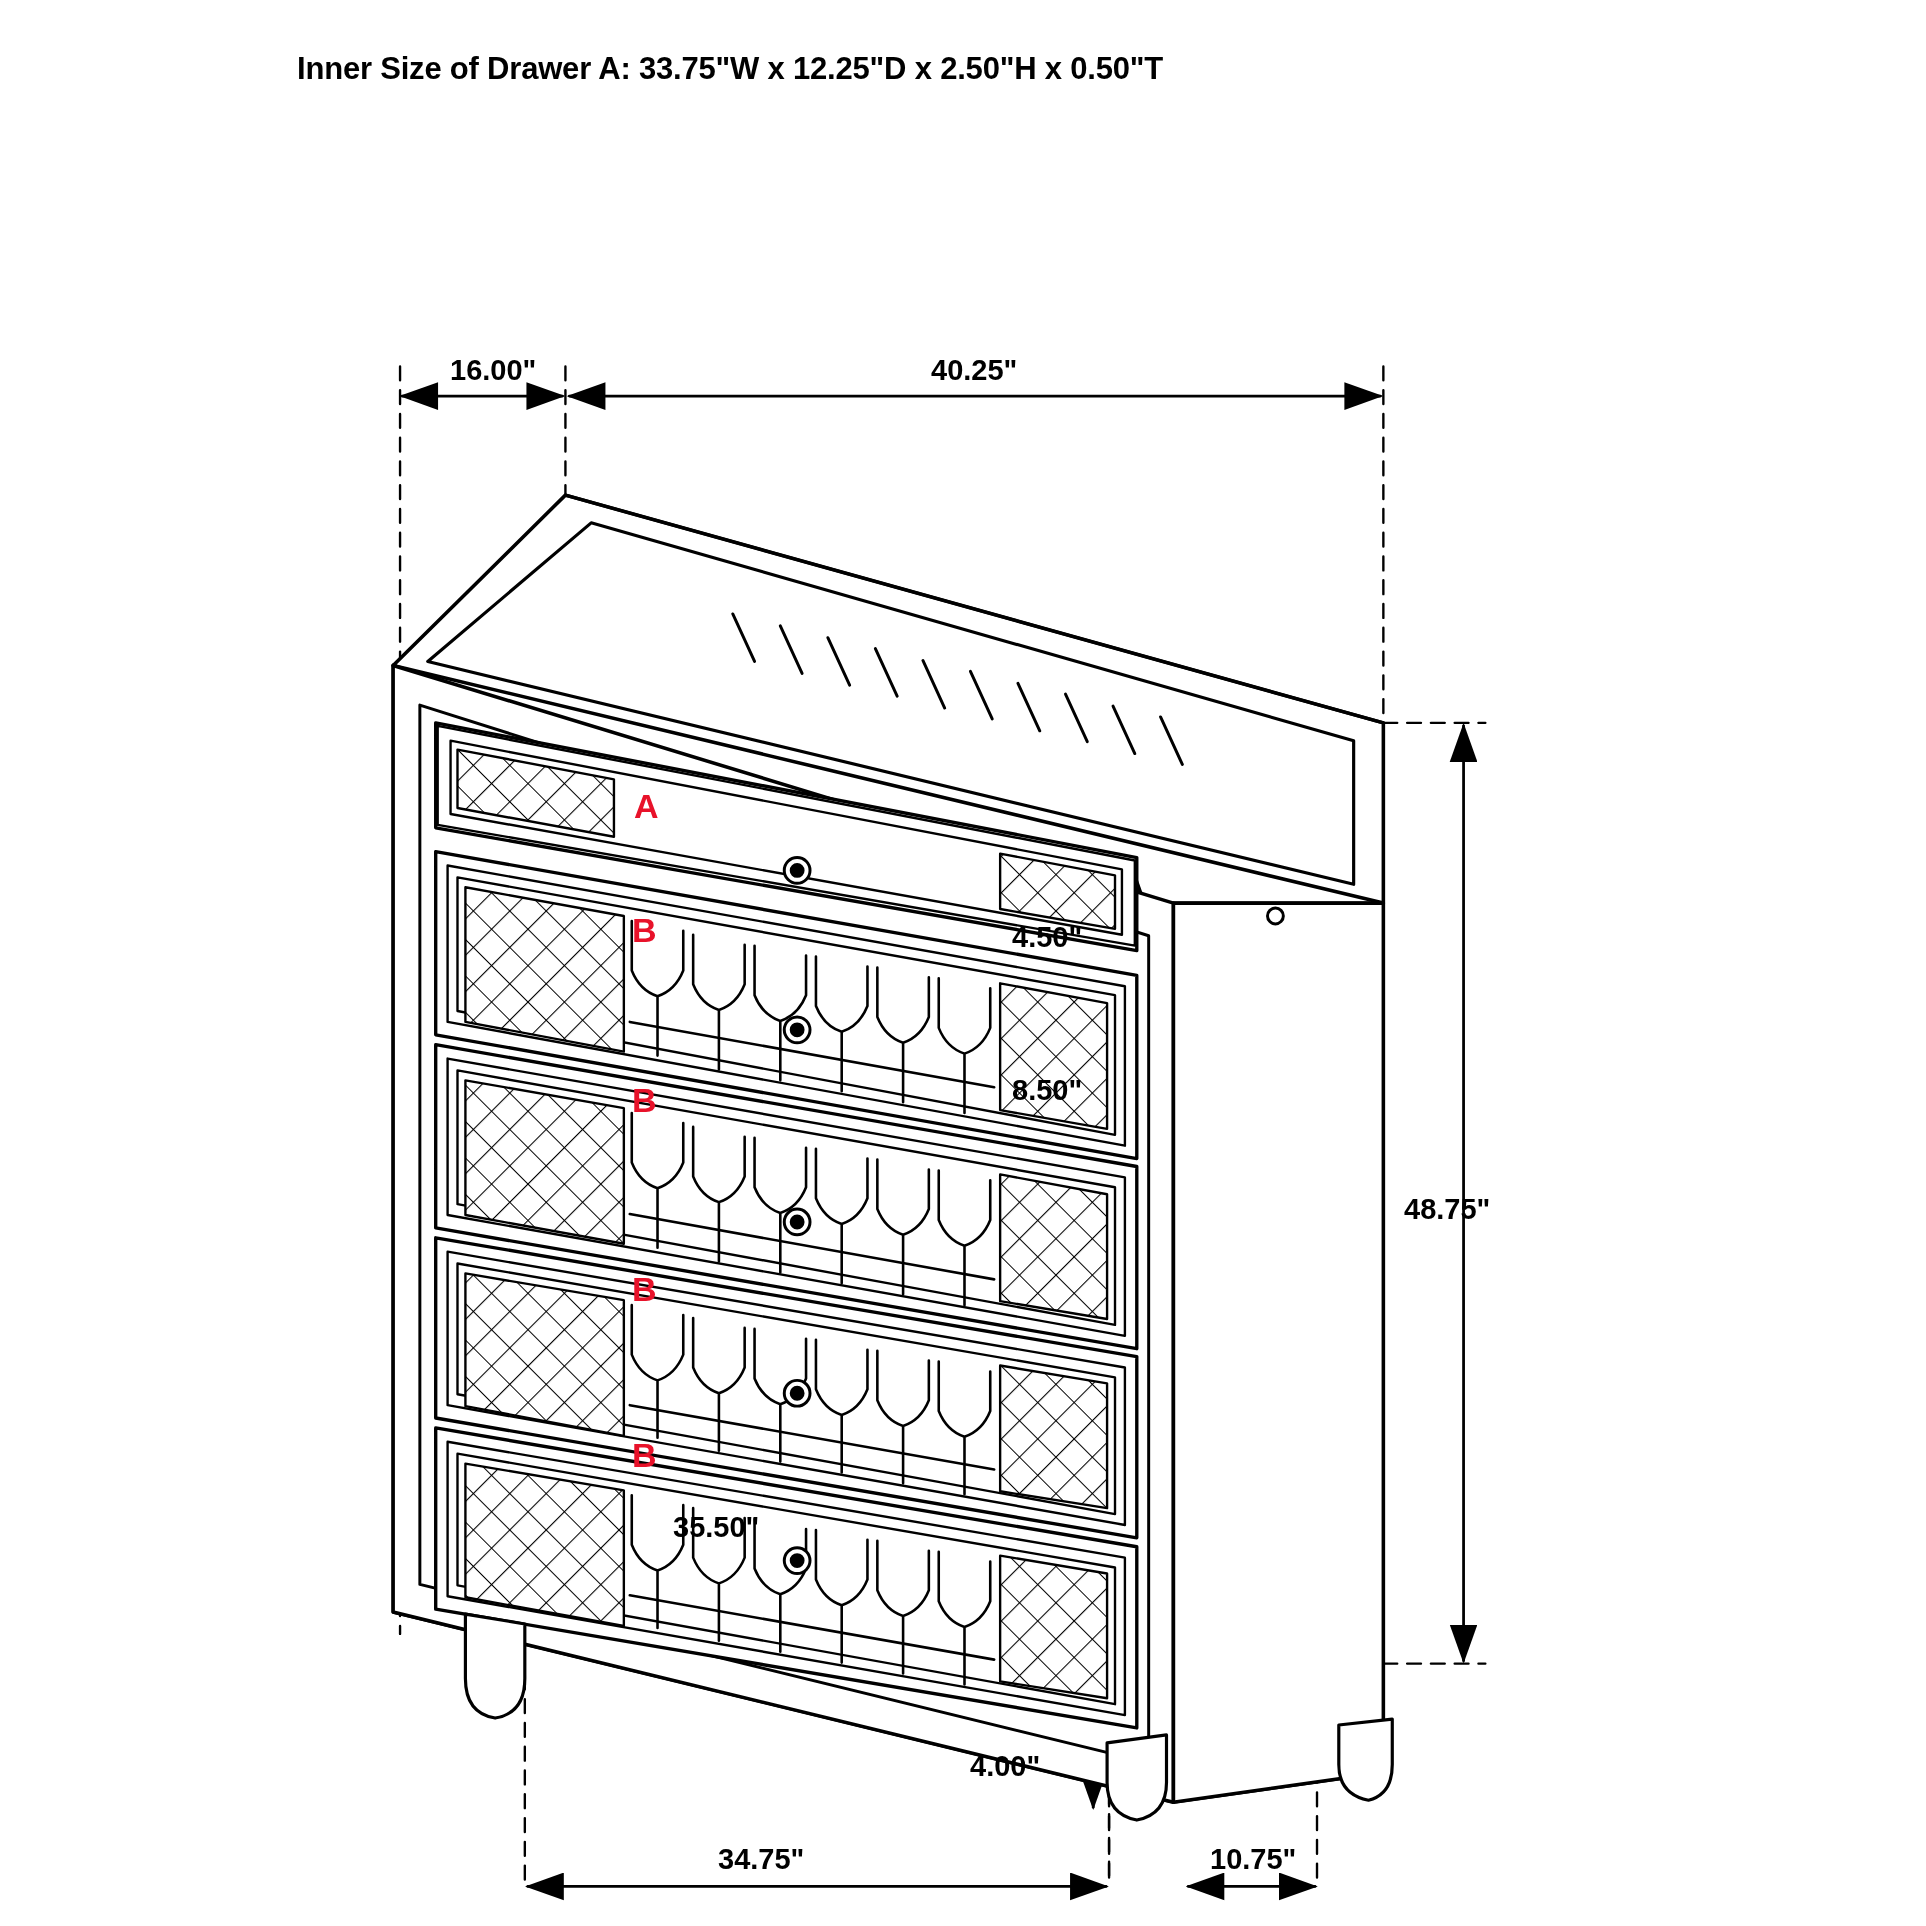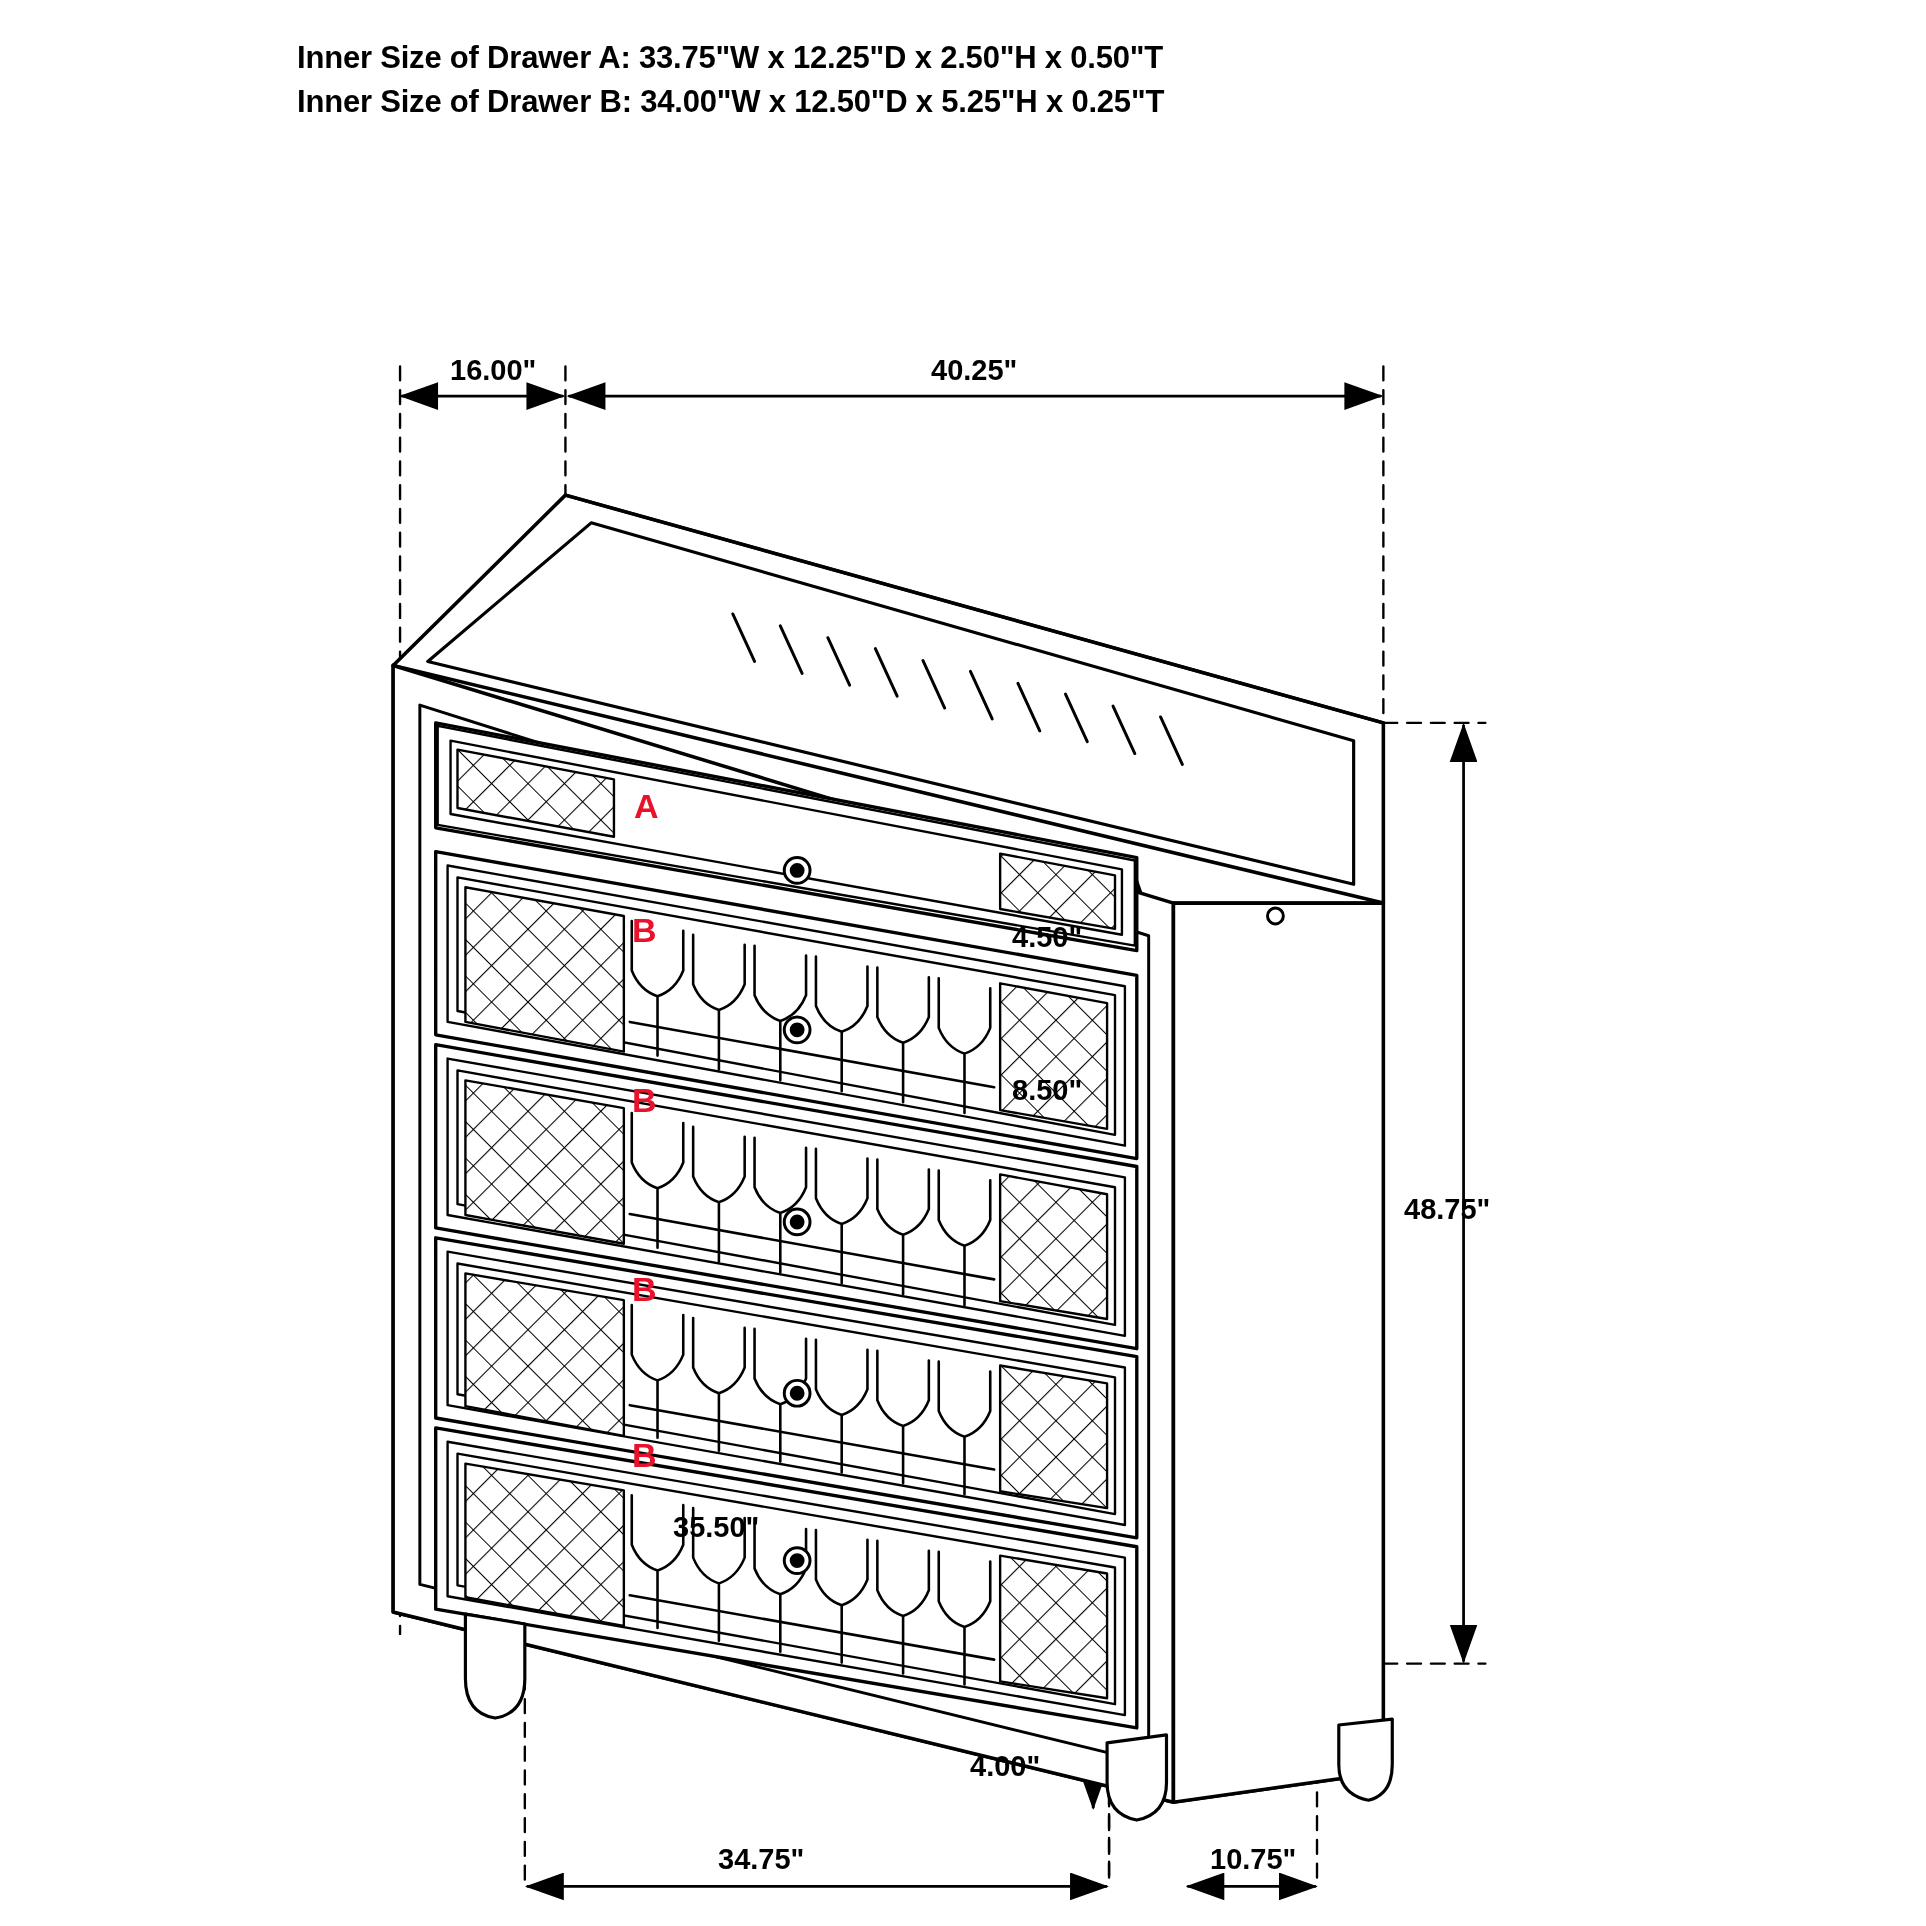--- a/index.html
+++ b/index.html
@@ -1,28 +1,27 @@
 <!DOCTYPE html>
 <html><head>
 <meta charset="utf-8">
 <style>
   html,body{margin:0;padding:0;background:#ffffff;}
   body{width:1927px;height:1927px;position:relative;font-family:"Liberation Sans",sans-serif;overflow:hidden;}
-  .note{position:absolute;left:297px;top:36px;font-size:31px;font-weight:bold;color:#000;line-height:1.42;letter-spacing:-0.2px;white-space:nowrap;}
+  .note{position:absolute;left:297px;top:47px;font-size:31px;font-weight:bold;color:#000;line-height:1.42;letter-spacing:-0.2px;white-space:nowrap;}
   .note div{margin:0;padding:0;}
   #dia{position:absolute;left:0;top:0;}
   .dimlabel{position:absolute;font-size:29px;font-weight:bold;color:#000;white-space:nowrap;}
   .ablabel{position:absolute;font-size:34px;font-weight:bold;color:#e8122a;white-space:nowrap;}
 </style>
 </head>
 <body>
 
 <div class="note">
   <div>Inner Size of Drawer A: 33.75"W x 12.25"D x 2.50"H x 0.50"T</div>
-  <div>Inner Size of Drawer B: 34.00"W x 12.50"D x 5.25"H x 0.25"T</div>
 </div>
 
 <svg id="dia" width="1927" height="1927" viewBox="0 0 1946 1946">
   <defs>
     <marker id="ah" markerWidth="16" markerHeight="16" refX="13" refY="5" orient="auto">
       <path d="M0,0 L14,5 L0,10 z" fill="#000"></path>
     </marker>
     <marker id="ahs" markerWidth="16" markerHeight="16" refX="1" refY="5" orient="auto">
       <path d="M14,0 L0,5 L14,10 z" fill="#000"></path>
     </marker>

